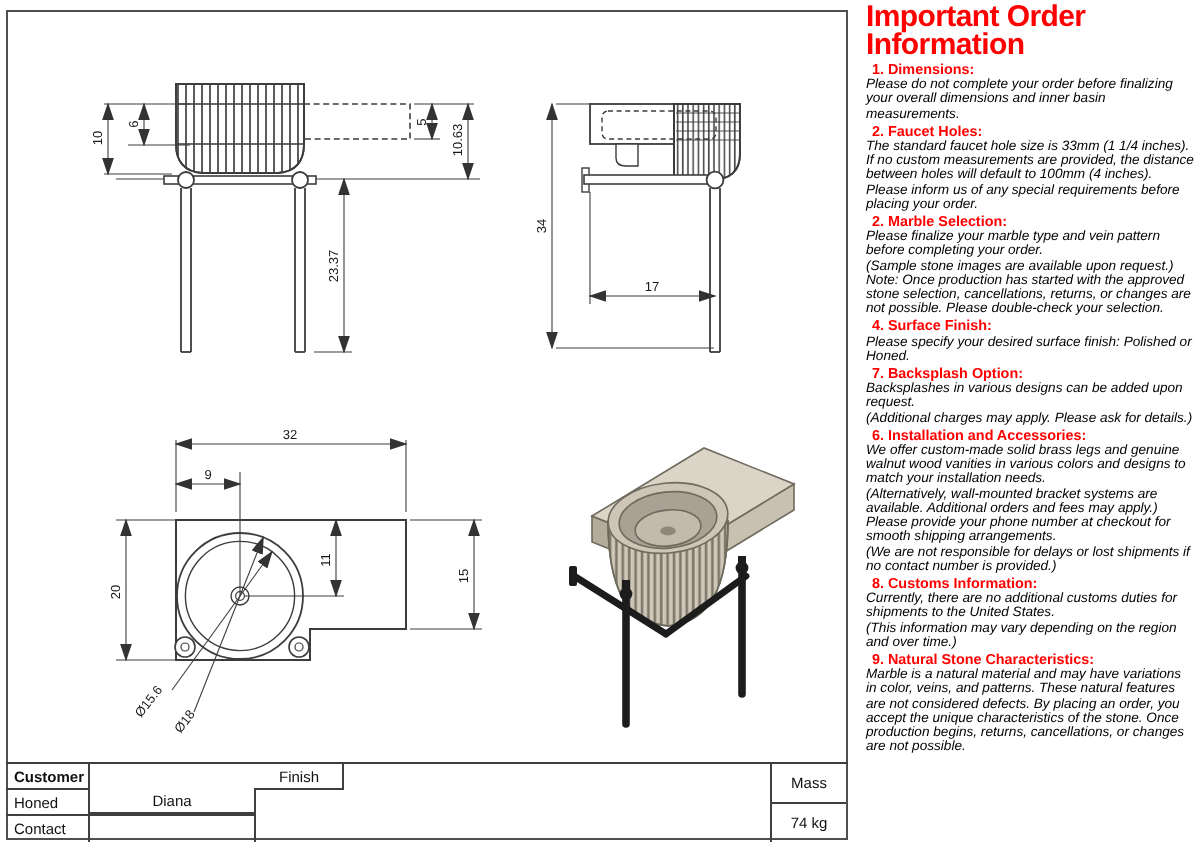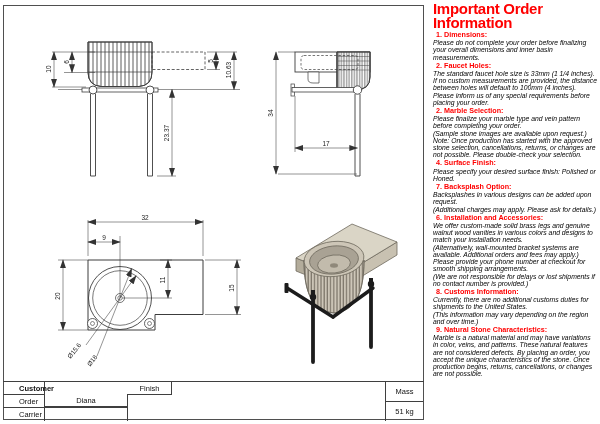--- a/index.html
+++ b/index.html
@@ -19,21 +19,21 @@
   .info-title{color:#ff0000;font-weight:bold;font-size:15px;line-height:14px;margin:0 0 1px 0;letter-spacing:-0.3px;}
   .sec-h{color:#ff0000;font-size:7.2px;line-height:8.2px;margin:1px 0 0 0;padding-left:3px;font-weight:bold;}
   .sec-p{font-style:italic;font-size:6.8px;line-height:7.2px;margin:0;color:#000;}
   
   .title-block{
     position:absolute;left:3px;top:381px;width:421px;height:39px;
     border-top:1.2px solid #3f3f3f;box-sizing:border-box;font-size:7.5px;
   }
   .tb-cell{position:absolute;box-sizing:border-box;display:flex;align-items:center;}
   .tb-cell.ctr{justify-content:center;}
-  .tb-cell.pl{padding-left:16px;}
+  .tb-cell.pl{padding-left:4px;}
   .br{border-right:1px solid #3f3f3f;}
   .bb{border-bottom:1px solid #3f3f3f;}
   .bl{border-left:1px solid #3f3f3f;}
   .bold{font-weight:bold;}
 </style>
 </head>
 <body>
 
 <div class="sheet-frame"></div>
 
@@ -222,20 +222,20 @@
   </div>
   <div class="section">
     <h3 class="sec-h">9. Natural Stone Characteristics:</h3>
     <p class="sec-p">Marble is a natural material and may have variations in color, veins, and patterns. These natural features are not considered defects. By placing an order, you accept the unique characteristics of the stone. Once production begins, returns, cancellations, or changes are not possible.</p>
   </div>
 </div>
 
 <div class="title-block">
   <div class="tb-cell pl br bb bold" style="left:0;top:0;width:42px;height:13px;">Customer</div>
   <div class="tb-cell ctr br bb" style="left:42px;top:0;width:83px;height:13px;margin-top:12px;">Diana</div>
-  <div class="tb-cell pl br bb" style="left:0;top:13px;width:42px;height:13px;">Order</div>
+  <div class="tb-cell pl br bb" style="left:0;top:13px;width:42px;height:13px;">Honed</div>
   <div class="tb-cell ctr br bb" style="left:42px;top:13px;width:83px;height:13px;"></div>
-  <div class="tb-cell pl br" style="left:0;top:26px;width:42px;height:13px;">Carrier</div>
+  <div class="tb-cell pl br" style="left:0;top:26px;width:42px;height:13px;">Contact</div>
   <div class="tb-cell ctr br" style="left:42px;top:26px;width:83px;height:13px;"></div>
   <div class="tb-cell ctr br bb" style="left:125px;top:0;width:44px;height:13px;">Finish</div>
   <div class="tb-cell ctr bl bb" style="left:382px;top:0;width:38px;height:20px;">Mass</div>
-  <div class="tb-cell ctr bl" style="left:382px;top:20px;width:38px;height:19px;">51 kg</div>
+  <div class="tb-cell ctr bl" style="left:382px;top:20px;width:38px;height:19px;">74 kg</div>
 </div>
 
 </body></html>

